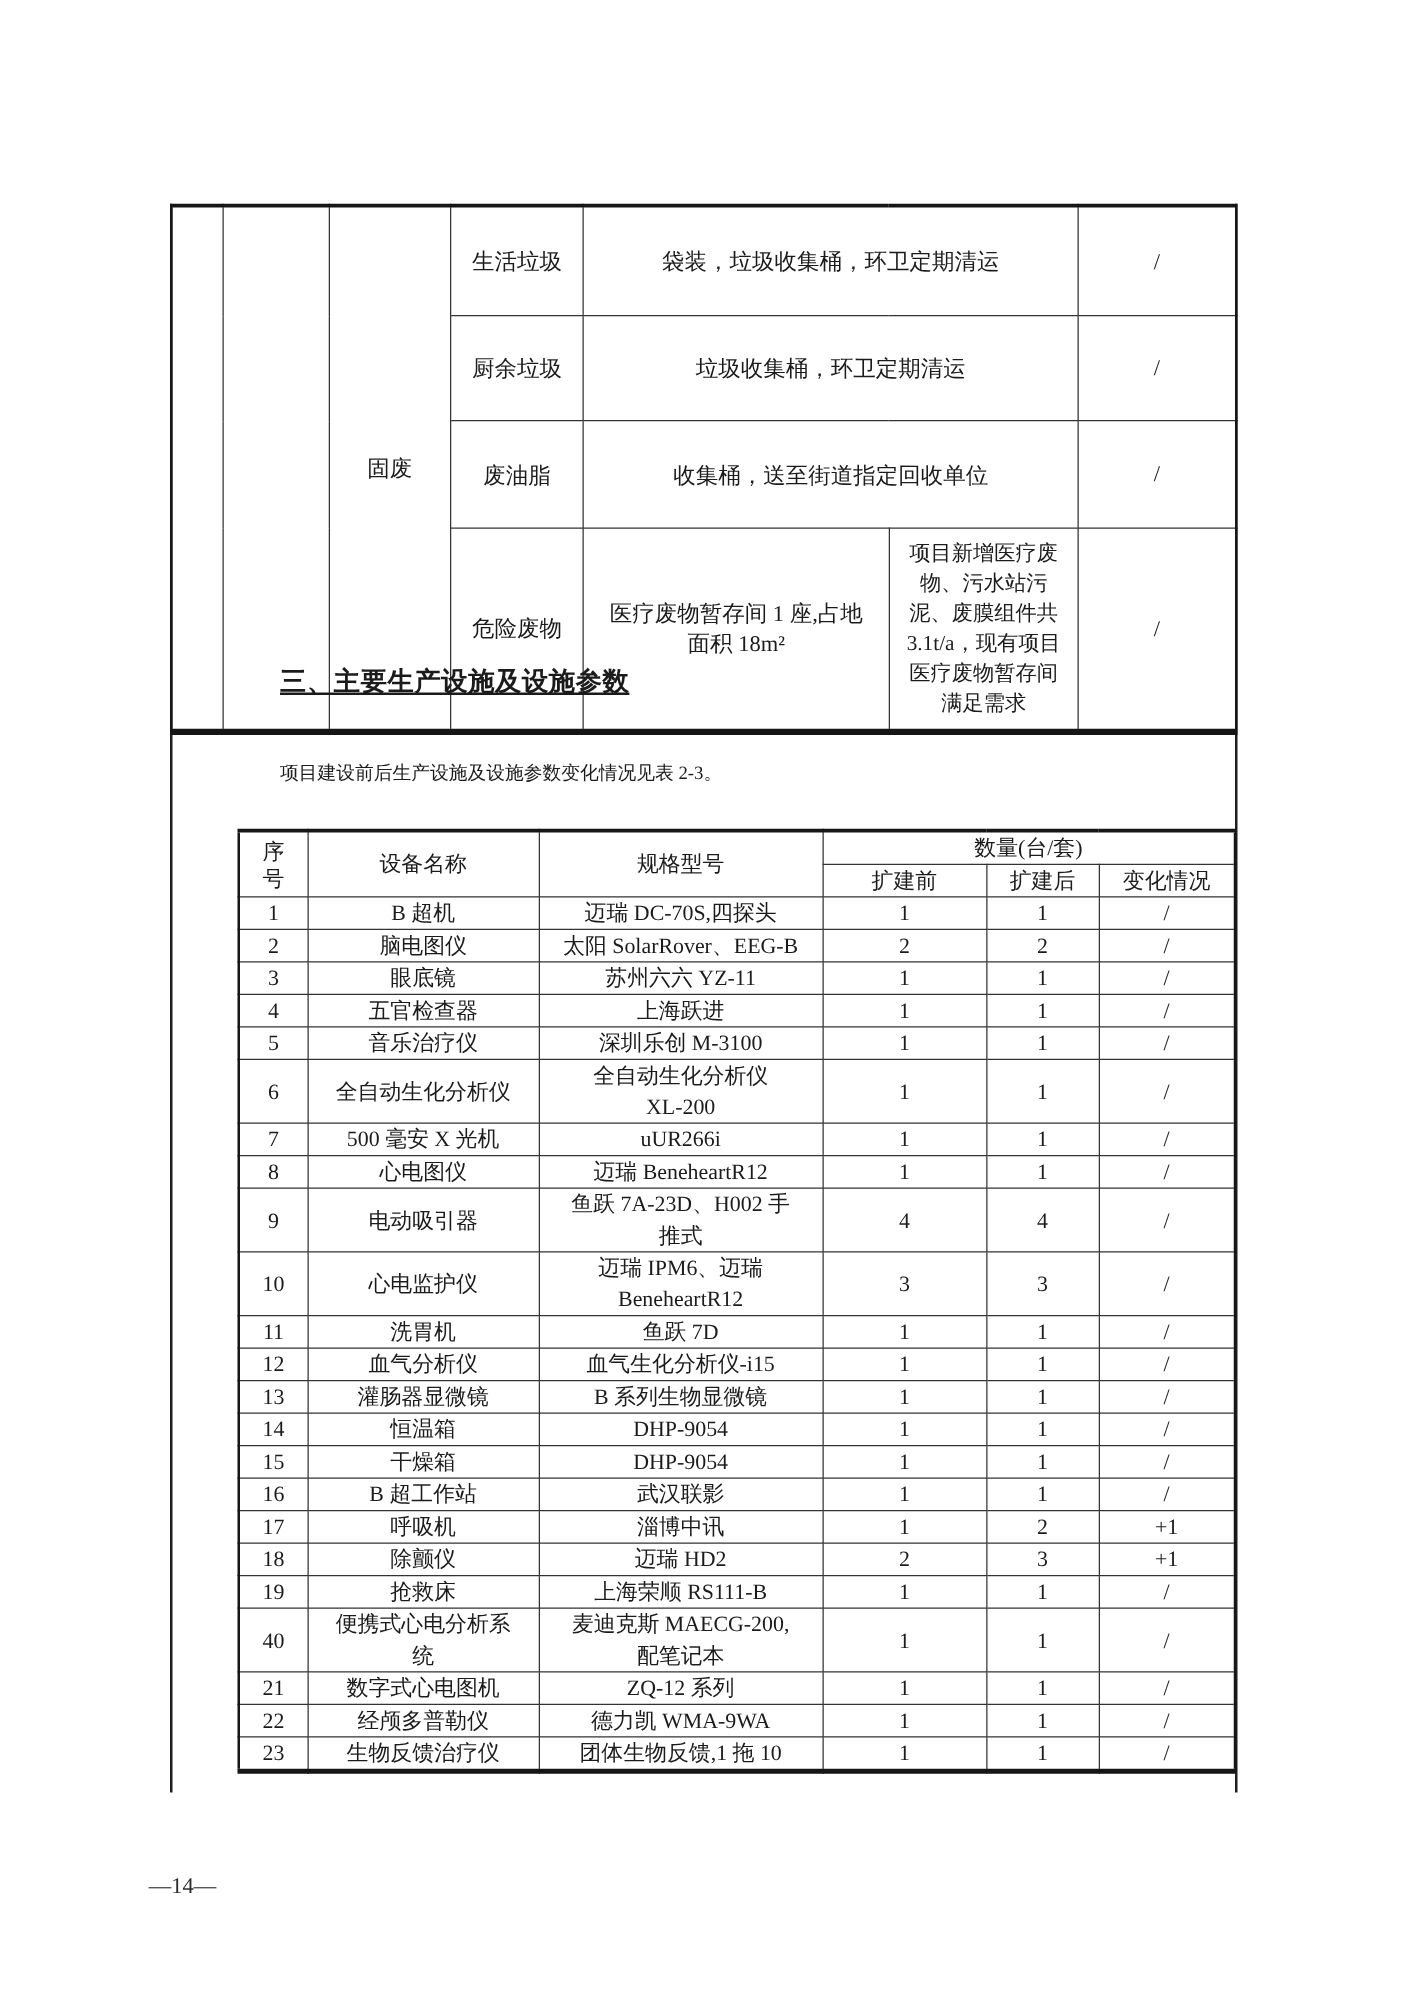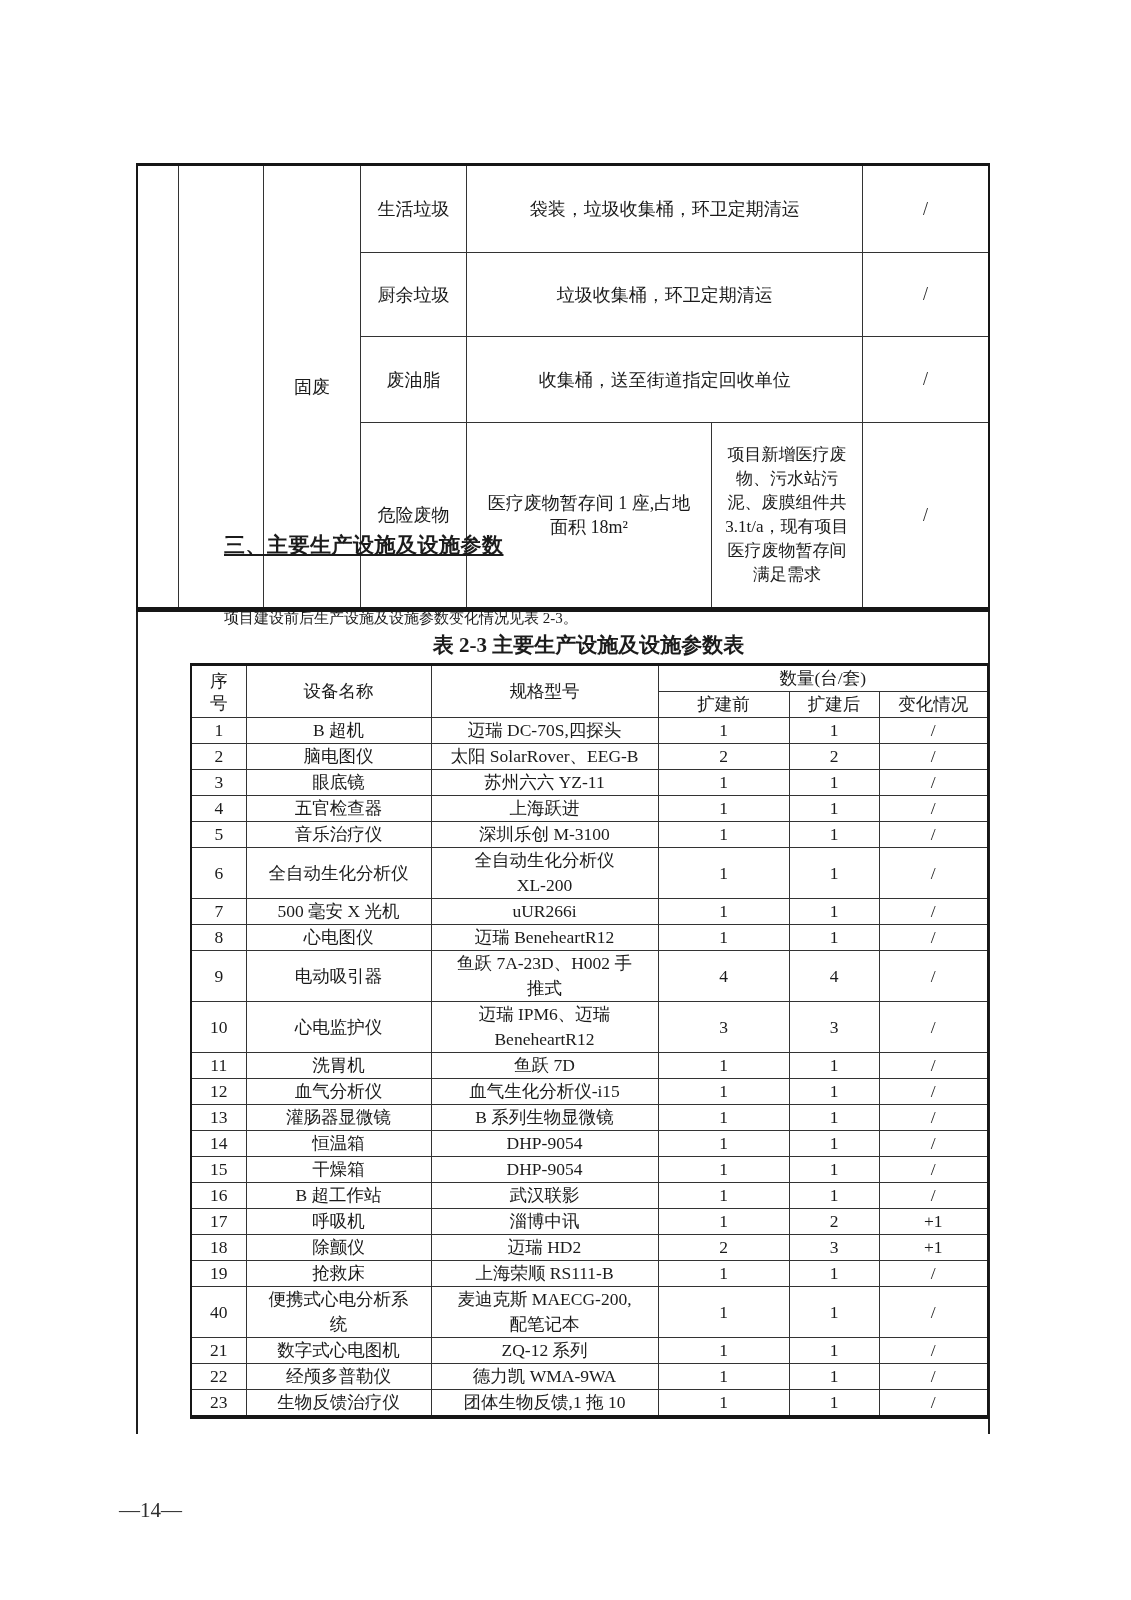--- a/index.html
+++ b/index.html
@@ -18,21 +18,21 @@
   }
   .wtable td {
     border:1px solid #333333; text-align:center; vertical-align:middle;
     font-size:18px; padding:18px 4px; white-space:pre-line;
   }
   .wtable tr:nth-child(1) td { height:50px; }
   .wtable tr:nth-child(2) td { height:47px; }
   .wtable tr:nth-child(3) td { height:49px;margin-top:36px; }
   .note-cell {
     text-align:right; font-size:17px !important;
-    line-height:24px; padding:20px 9px !important; white-space:normal !important;
+    line-height:24px; padding:8px 9px !important; white-space:normal !important;
   }
 
   
   .sec-heading {
     position:absolute; left:224px; top:531px; font-size:21px; font-weight:bold;
     letter-spacing:0.5px;
     text-decoration:underline;
   }
   .sec-intro { position:absolute; left:224px; top:573px; font-size:15px;margin-top:36px; }
   .tbl-caption {
@@ -46,21 +46,21 @@
     border:2px solid #161616; border-top:3px solid #161616; border-bottom:4px solid #161616;
   }
   .etable td, .etable th {
     border:1px solid #333333; text-align:center; vertical-align:middle;
     font-weight:normal; font-size:17.5px; line-height:25px; padding:0 2px;
     white-space:pre-line;
   }
   .etable th.idx { line-height:22px; }
   .etable thead tr { height:26px; }
 
-  .page-number { position:absolute; left:119px; top:1498px; font-size:21px; color:#2d2d2d; }
+  .page-number { position:absolute; left:119px; top:1498px; font-size:18px; color:#2d2d2d; }
 </style>
 </head>
 <body>
 
 <div class="page">
 
   <div class="frame-line" style="left:136px; top:163px; width:2px; height:1271px;"></div>
   <div class="frame-line" style="left:988px; top:163px; width:2px; height:1271px;"></div>
 
   <table class="wtable">
@@ -97,21 +97,20 @@
       <td>医疗废物暂存间 1 座,占地
 面积 18m²</td>
       <td class="note-cell">项目新增医疗废物、污水站污泥、废膜组件共 3.1t/a，现有项目医疗废物暂存间满足需求</td>
       <td>/</td>
     </tr>
   </tbody>
     </table>
 
   <div class="sec-heading">三、主要生产设施及设施参数</div>
   <div class="sec-intro">项目建设前后生产设施及设施参数变化情况见表 2-3。</div>
-  <div class="tbl-caption">表 2-3 主要生产设施及设施参数表</div>
 
   <table class="etable">
     <colgroup>
       <col style="width:55px">
         <col style="width:185px">
         <col style="width:227px">
       <col style="width:131px">
         <col style="width:90px">
         <col style="width:109px">
     </colgroup>

